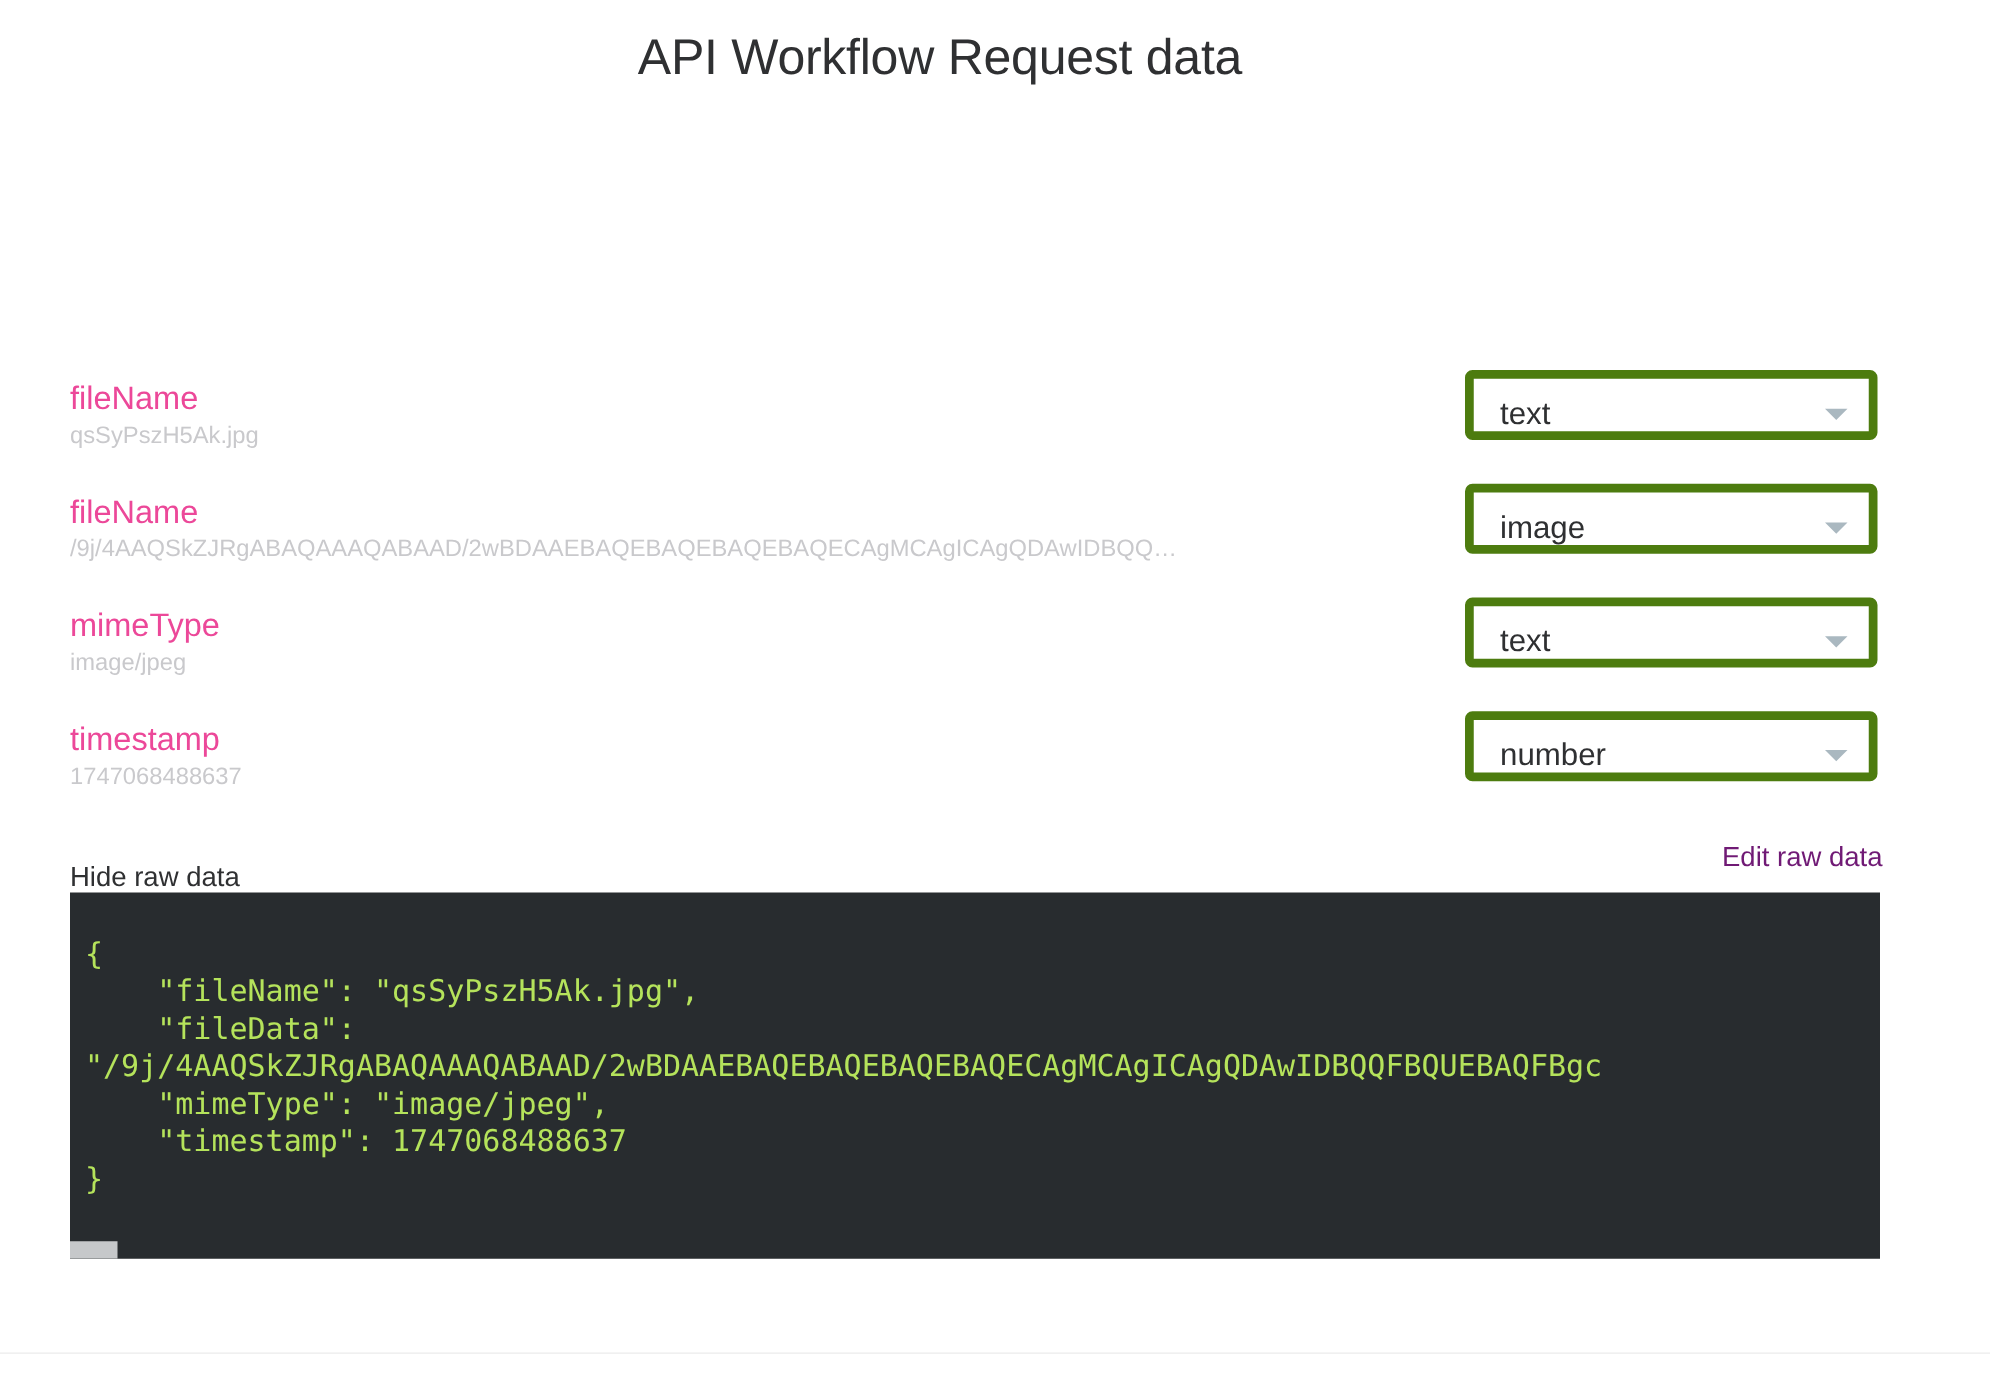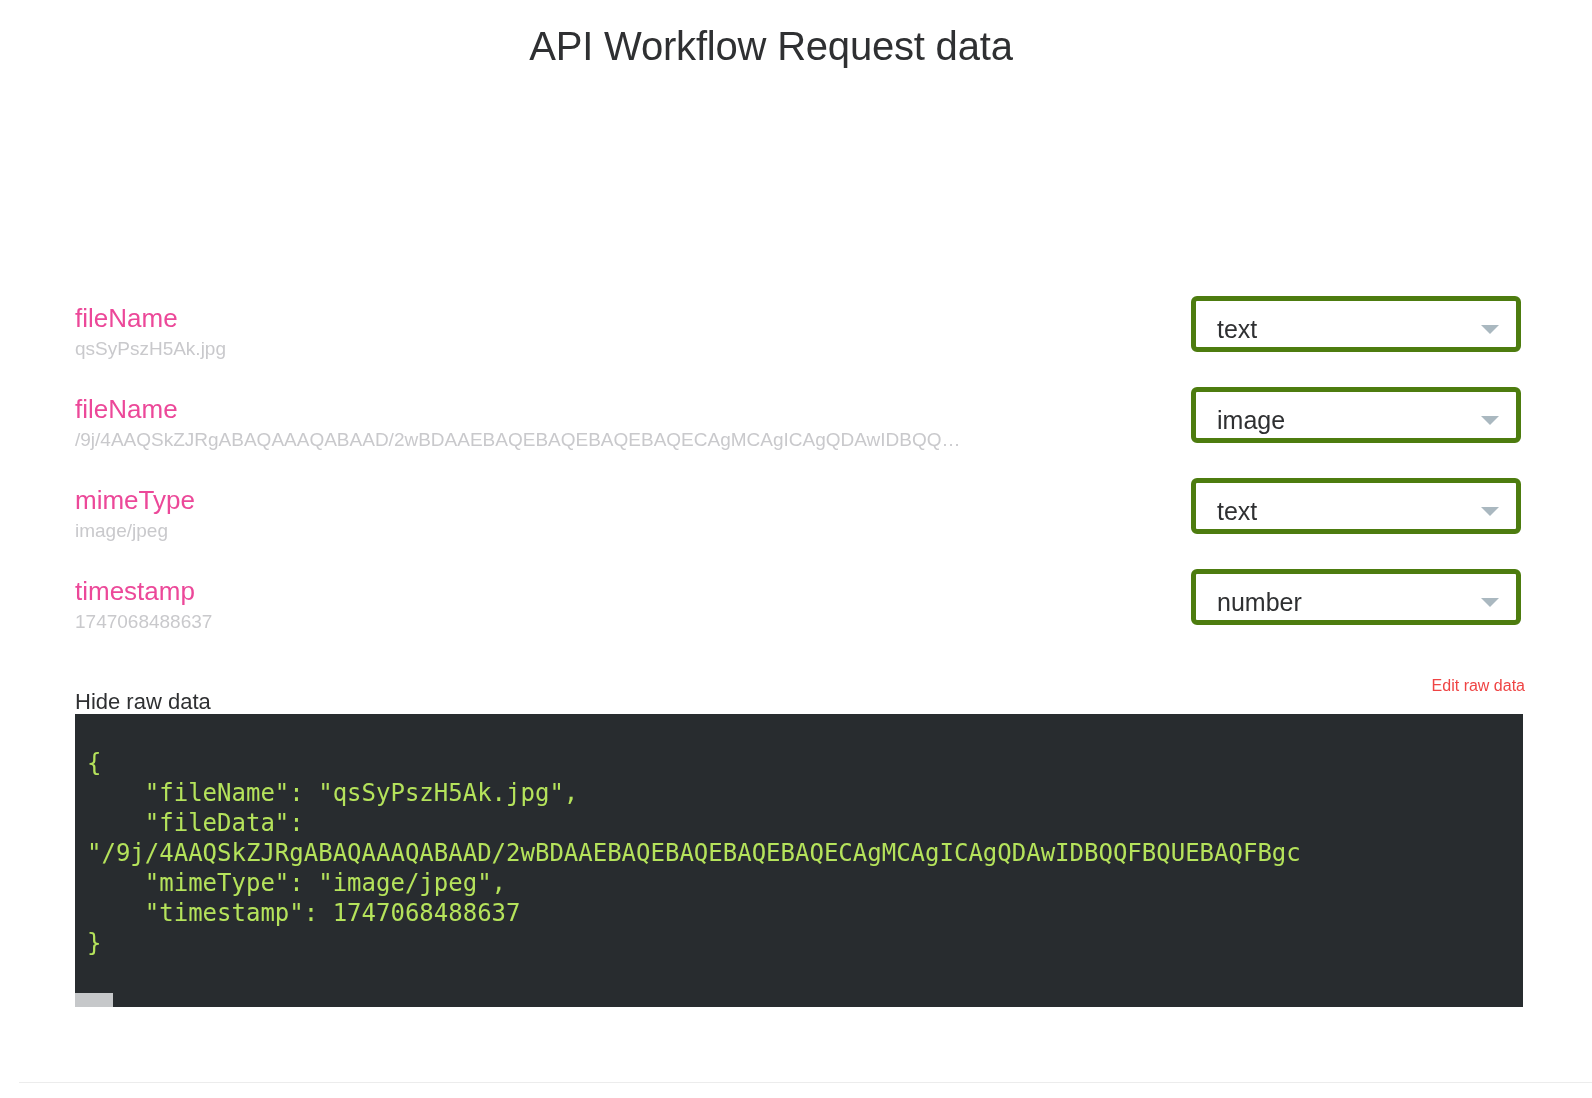--- a/index.html
+++ b/index.html
@@ -14,21 +14,20 @@
     color: #2b2b2b;
     overflow: hidden;
     position: relative;
   }
 
   .page {
     position: relative;
     width: 1504px;
     height: 1098px;
     box-sizing: border-box;
-    margin-left: 19px;
   }
 
   
   .title {
     text-align: center;
     font-size: 40px;
     font-weight: 400;
     color: #2f3032;
     letter-spacing: -0.2px;
     margin: 0;
@@ -82,21 +81,21 @@
     overflow: hidden;
     text-overflow: ellipsis;
   }
 
   .dropdown {
     position: absolute;
     left: 1172px;
     top: 0px;
     width: 330px;
     height: 56px;
-    border: 5px solid #4d7c0f;
+    border: 7px solid #4d7c0f;
     border-radius: 6px;
     background: #ffffff;
     box-sizing: border-box;
   }
   .dropdown .dd-text {
     position: absolute;
     left: 21px;
     top: 13px;
     font-size: 25px;
     line-height: 30px;
@@ -128,23 +127,23 @@
     top: 16px;
     font-size: 22px;
     line-height: 28px;
     color: #2f3032;
     cursor: pointer;
   }
   .link-right {
     position: absolute;
     right: 86px;
     top: 0;
-    font-size: 16px;
+    font-size: 22px;
     line-height: 28px;
-    color: #ef4444;
+    color: #701a75;
     cursor: pointer;
   }
 
   
   .code-panel {
     position: absolute;
     left: 56px;
     top: 714px;
     width: 1448px;
     height: 293px;

